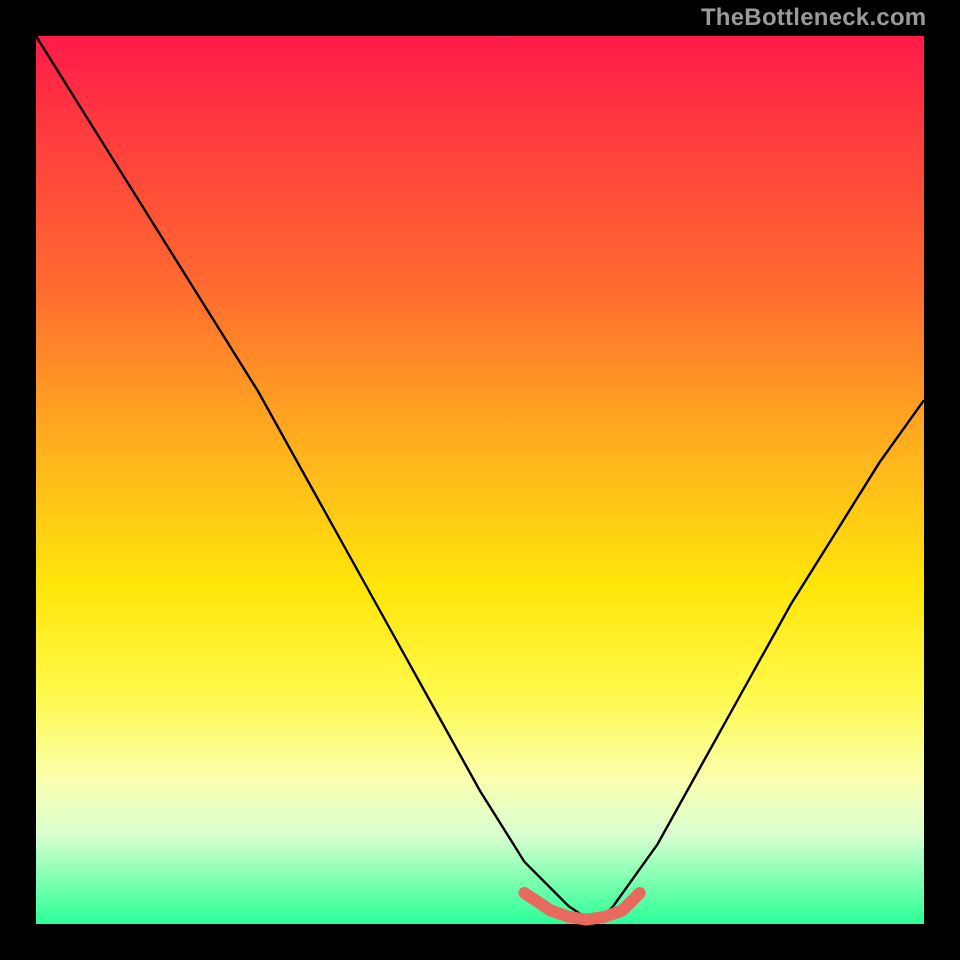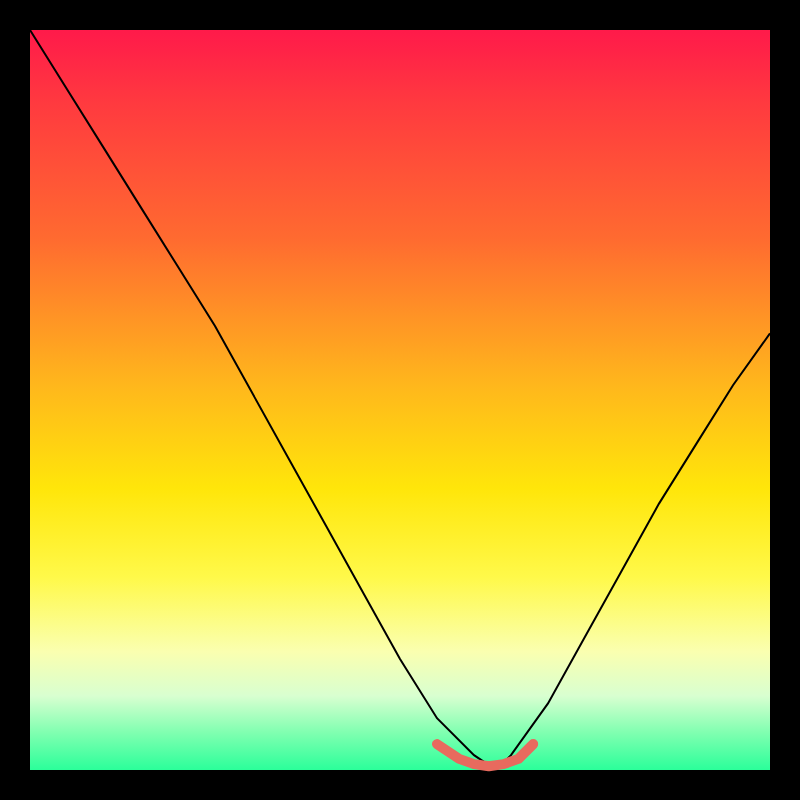--- a/index.html
+++ b/index.html
@@ -67,20 +67,21 @@
     stroke-width: 10;
     stroke-linecap: round;
     stroke-linejoin: round;
   }
 </style>
 </head>
 <body>
 
 <div class="frame">
 
+  <div class="watermark">TheBottleneck.com</div>
 
   <div class="plot-area">
     <svg class="curve" viewBox="0 0 740 740" preserveAspectRatio="none">
       <path id="path-main" class="series-main" d="M0.0 0.0 L37.0 59.2 L74.0 118.4 L111.0 177.6 L148.0 236.8 L185.0 296.0 L222.0 362.6 L259.0 429.2 L296.0 495.8 L333.0 562.4 L370.0 629.0 L407.0 688.2 L444.0 725.2 L466.2 740.0 L481.0 725.2 L518.0 673.4 L555.0 606.8 L592.0 540.2 L629.0 473.6 L666.0 414.4 L703.0 355.2 L740.0 303.4"></path>
       <path id="path-highlight" class="series-highlight" d="M407.0 714.1 L429.2 728.9 L444.0 734.1 L458.8 736.3 L473.6 734.1 L488.4 728.9 L503.2 714.1"></path>
     </svg>
   </div>
 
 </div>
 

